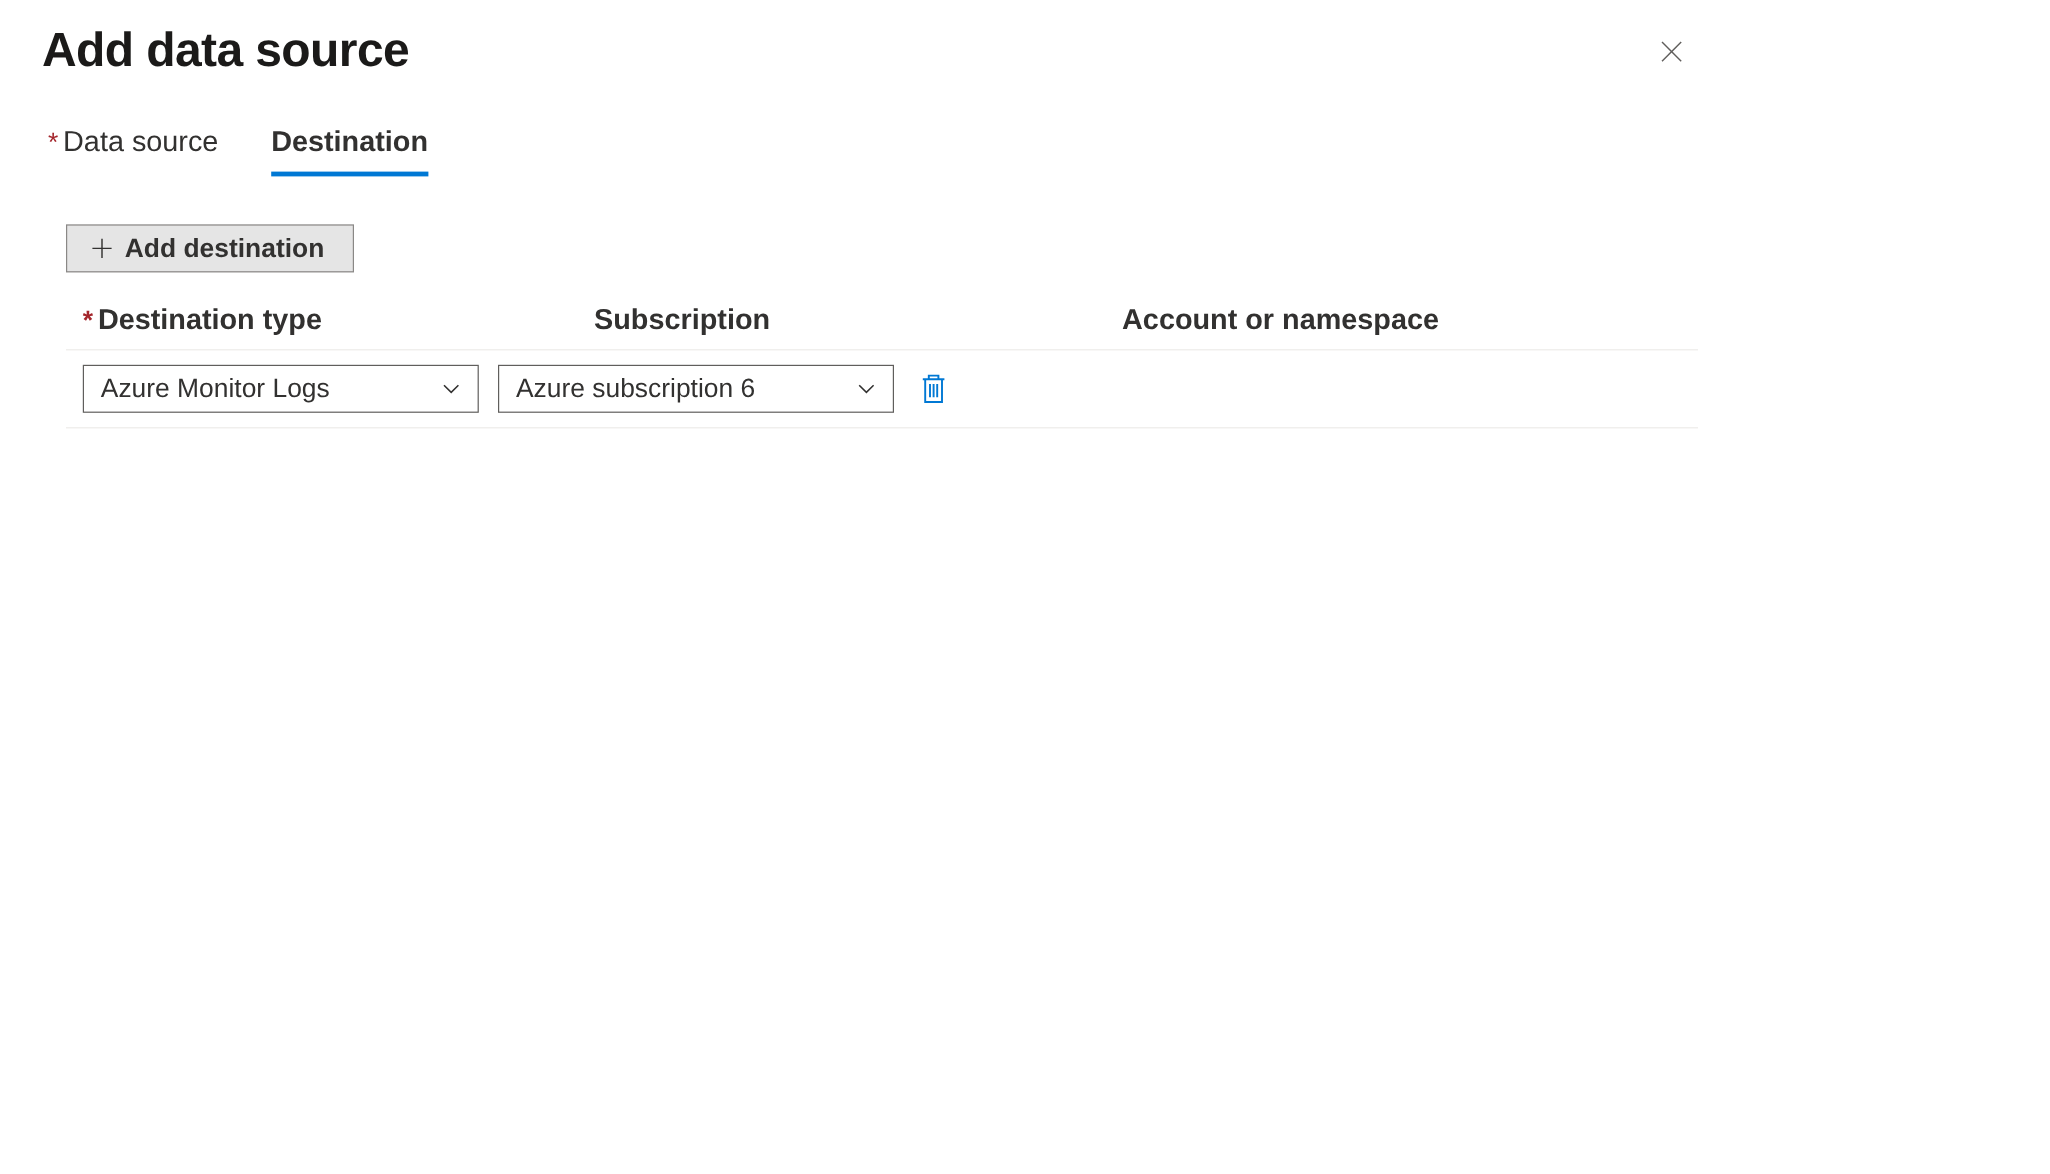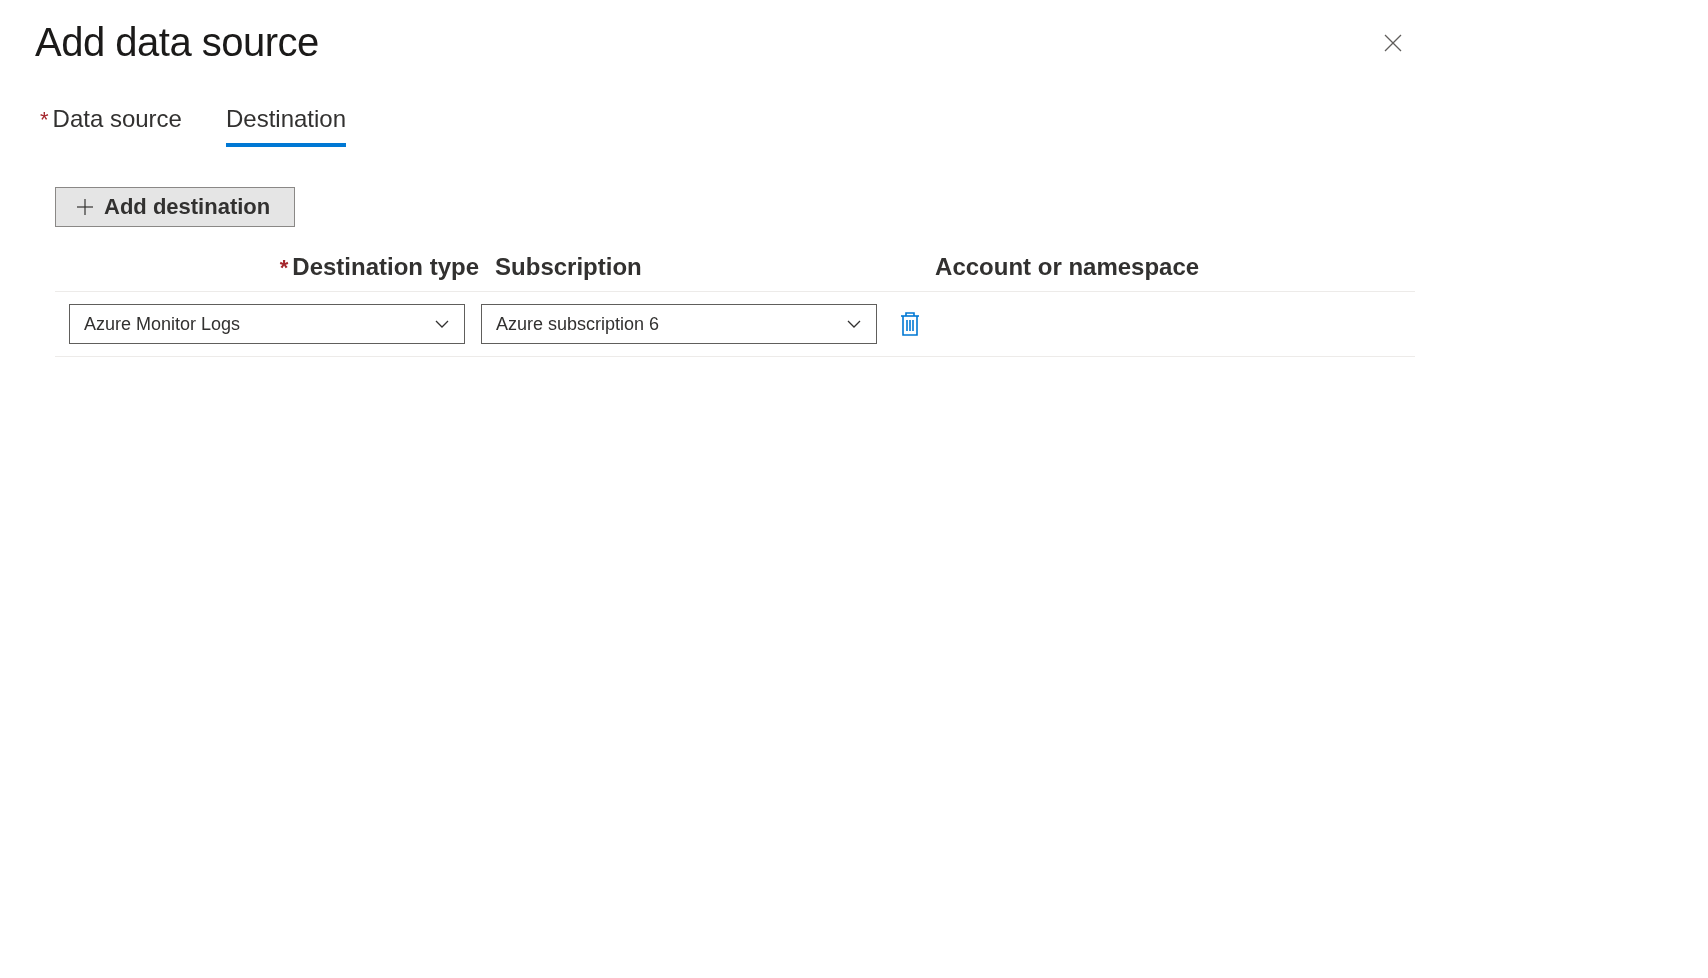--- a/index.html
+++ b/index.html
@@ -19,21 +19,21 @@
       padding: 20px 35px;
     }
     .header-row {
       display: flex;
       justify-content: space-between;
       align-items: center;
       margin-bottom: 40px;
     }
     .page-title {
       font-size: 40px;
-      font-weight: 400;
+      font-weight: 700;
       color: #1b1a19;
       letter-spacing: -0.5px;
     }
     .close-btn {
       width: 40px;
       height: 40px;
       display: flex;
       align-items: center;
       justify-content: center;
       cursor: pointer;
@@ -52,21 +52,21 @@
     }
     .tab {
       font-size: 24px;
       font-weight: 400;
       color: #323130;
       padding-bottom: 10px;
       cursor: pointer;
       position: relative;
     }
     .tab.active {
-      font-weight: 400;
+      font-weight: 700;
       border-bottom: 4px solid #0078d4;
     }
     .tab .required {
       color: #a4262c;
       margin-right: 4px;
       font-size: 22px;
     }
     .content {
       padding-left: 20px;
     }
@@ -114,47 +114,46 @@
       color: #323130;
     }
     .th .required {
       color: #a4262c;
       margin-right: 4px;
       font-size: 22px;
     }
     .col-type {
       width: 425px;
       padding-left: 14px;
-      text-align: right;
     }
     .col-sub {
       width: 425px;
     }
     .col-acct {
       width: 425px;
     }
     .col-del {
       width: 40px;
     }
     .table-row {
       display: flex;
       gap: 16px;
       padding: 12px 0 12px 14px;
       border-bottom: 1px solid #edebe9;
       align-items: center;
     }
     .select-box {
-      width: 396px;
+      width: 330px;
       height: 40px;
       border: 1px solid #605e5c;
       display: flex;
       align-items: center;
       justify-content: space-between;
       padding: 0 14px;
-      font-size: 18px;
+      font-size: 22px;
       color: #323130;
       cursor: pointer;
       background: #ffffff;
     }
     .select-box .chevron {
       width: 16px;
       height: 16px;
     }
     .delete-btn {
       width: 34px;

